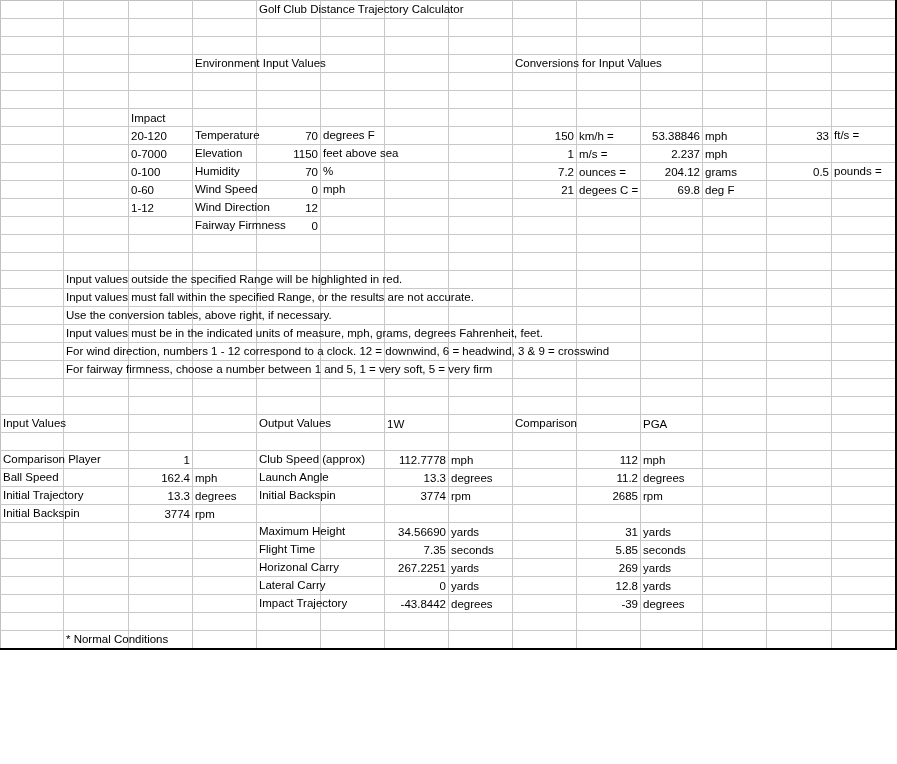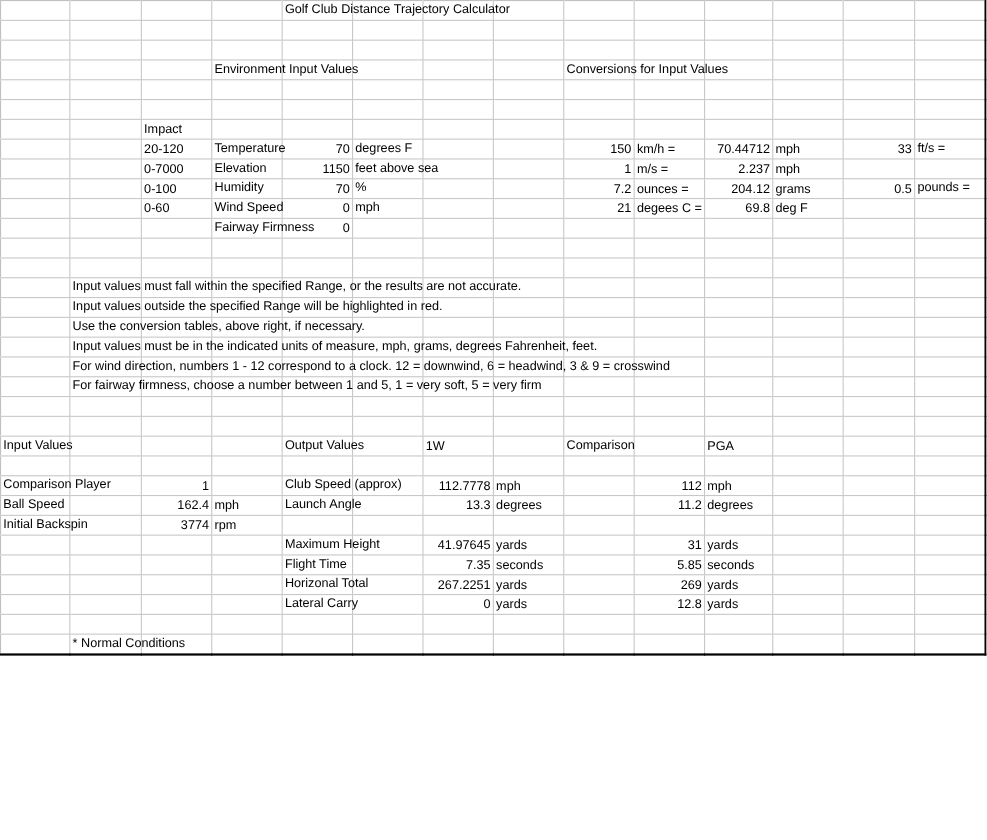--- a/index.html
+++ b/index.html
@@ -216,21 +216,21 @@
             <span class="ov">Temperature</span>
           </td>
           <td class="num">70</td>
           <td class="txt spanner">
             <span class="ov">degrees F</span>
           </td>
           <td class="txt"></td>
           <td class="txt"></td>
           <td class="num">150</td>
           <td class="txt">km/h =</td>
-          <td class="num">70.44712</td>
+          <td class="num">53.38846</td>
           <td class="txt">mph</td>
           <td class="num">33</td>
           <td class="txt spanner">
             <span class="ov">ft/s =</span>
           </td>
         </tr>
         <tr>
           <td class="txt"></td>
           <td class="txt"></td>
           <td class="txt">0-7000</td>
@@ -288,20 +288,38 @@
           <td class="num">21</td>
           <td class="txt">degees C =</td>
           <td class="num">69.8</td>
           <td class="txt">deg F</td>
           <td class="txt"></td>
           <td class="txt"></td>
         </tr>
         <tr>
           <td class="txt"></td>
           <td class="txt"></td>
+          <td class="txt">1-12</td>
+          <td class="txt spanner">
+            <span class="ov">Wind Direction</span>
+          </td>
+          <td class="num">12</td>
+          <td class="txt"></td>
+          <td class="txt"></td>
+          <td class="txt"></td>
+          <td class="txt"></td>
+          <td class="txt"></td>
+          <td class="txt"></td>
+          <td class="txt"></td>
+          <td class="txt"></td>
+          <td class="txt"></td>
+        </tr>
+        <tr>
+          <td class="txt"></td>
+          <td class="txt"></td>
           <td class="txt"></td>
           <td class="txt spanner">
             <span class="ov">Fairway Firmness</span>
           </td>
           <td class="num">0</td>
           <td class="txt"></td>
           <td class="txt"></td>
           <td class="txt"></td>
           <td class="txt"></td>
           <td class="txt"></td>
@@ -338,39 +356,39 @@
           <td class="txt"></td>
           <td class="txt"></td>
           <td class="txt"></td>
           <td class="txt"></td>
           <td class="txt"></td>
           <td class="txt"></td>
         </tr>
         <tr>
           <td class="txt"></td>
           <td class="txt spanner">
+            <span class="ov">Input values outside the specified Range will be highlighted in red.</span>
+          </td>
+          <td class="txt"></td>
+          <td class="txt"></td>
+          <td class="txt"></td>
+          <td class="txt"></td>
+          <td class="txt"></td>
+          <td class="txt"></td>
+          <td class="txt"></td>
+          <td class="txt"></td>
+          <td class="txt"></td>
+          <td class="txt"></td>
+          <td class="txt"></td>
+          <td class="txt"></td>
+        </tr>
+        <tr>
+          <td class="txt"></td>
+          <td class="txt spanner">
             <span class="ov">Input values must fall within the specified Range, or the results are not accurate.</span>
-          </td>
-          <td class="txt"></td>
-          <td class="txt"></td>
-          <td class="txt"></td>
-          <td class="txt"></td>
-          <td class="txt"></td>
-          <td class="txt"></td>
-          <td class="txt"></td>
-          <td class="txt"></td>
-          <td class="txt"></td>
-          <td class="txt"></td>
-          <td class="txt"></td>
-          <td class="txt"></td>
-        </tr>
-        <tr>
-          <td class="txt"></td>
-          <td class="txt spanner">
-            <span class="ov">Input values outside the specified Range will be highlighted in red.</span>
           </td>
           <td class="txt"></td>
           <td class="txt"></td>
           <td class="txt"></td>
           <td class="txt"></td>
           <td class="txt"></td>
           <td class="txt"></td>
           <td class="txt"></td>
           <td class="txt"></td>
           <td class="txt"></td>
@@ -555,46 +573,66 @@
           <td class="txt">degrees</td>
           <td class="txt"></td>
           <td class="num">11.2</td>
           <td class="txt">degrees</td>
           <td class="txt"></td>
           <td class="txt"></td>
           <td class="txt"></td>
         </tr>
         <tr>
           <td class="txt spanner">
+            <span class="ov">Initial Trajectory</span>
+          </td>
+          <td class="txt"></td>
+          <td class="num">13.3</td>
+          <td class="txt">degrees</td>
+          <td class="txt spanner">
             <span class="ov">Initial Backspin</span>
           </td>
           <td class="txt"></td>
           <td class="num">3774</td>
           <td class="txt">rpm</td>
           <td class="txt"></td>
+          <td class="num">2685</td>
+          <td class="txt">rpm</td>
+          <td class="txt"></td>
+          <td class="txt"></td>
+          <td class="txt"></td>
+        </tr>
+        <tr>
+          <td class="txt spanner">
+            <span class="ov">Initial Backspin</span>
+          </td>
+          <td class="txt"></td>
+          <td class="num">3774</td>
+          <td class="txt">rpm</td>
+          <td class="txt"></td>
           <td class="txt"></td>
           <td class="txt"></td>
           <td class="txt"></td>
           <td class="txt"></td>
           <td class="txt"></td>
           <td class="txt"></td>
           <td class="txt"></td>
           <td class="txt"></td>
           <td class="txt"></td>
         </tr>
         <tr>
           <td class="txt"></td>
           <td class="txt"></td>
           <td class="txt"></td>
           <td class="txt"></td>
           <td class="txt spanner">
             <span class="ov">Maximum Height</span>
           </td>
           <td class="txt"></td>
-          <td class="num">41.97645</td>
+          <td class="num">34.56690</td>
           <td class="txt">yards</td>
           <td class="txt"></td>
           <td class="num">31</td>
           <td class="txt">yards</td>
           <td class="txt"></td>
           <td class="txt"></td>
           <td class="txt"></td>
         </tr>
         <tr>
           <td class="txt"></td>
@@ -613,21 +651,21 @@
           <td class="txt"></td>
           <td class="txt"></td>
           <td class="txt"></td>
         </tr>
         <tr>
           <td class="txt"></td>
           <td class="txt"></td>
           <td class="txt"></td>
           <td class="txt"></td>
           <td class="txt spanner">
-            <span class="ov">Horizonal Total</span>
+            <span class="ov">Horizonal Carry</span>
           </td>
           <td class="txt"></td>
           <td class="num">267.2251</td>
           <td class="txt">yards</td>
           <td class="txt"></td>
           <td class="num">269</td>
           <td class="txt">yards</td>
           <td class="txt"></td>
           <td class="txt"></td>
           <td class="txt"></td>
@@ -639,20 +677,38 @@
           <td class="txt"></td>
           <td class="txt spanner">
             <span class="ov">Lateral Carry</span>
           </td>
           <td class="txt"></td>
           <td class="num">0</td>
           <td class="txt">yards</td>
           <td class="txt"></td>
           <td class="num">12.8</td>
           <td class="txt">yards</td>
+          <td class="txt"></td>
+          <td class="txt"></td>
+          <td class="txt"></td>
+        </tr>
+        <tr>
+          <td class="txt"></td>
+          <td class="txt"></td>
+          <td class="txt"></td>
+          <td class="txt"></td>
+          <td class="txt spanner">
+            <span class="ov">Impact Trajectory</span>
+          </td>
+          <td class="txt"></td>
+          <td class="num">-43.8442</td>
+          <td class="txt">degrees</td>
+          <td class="txt"></td>
+          <td class="num">-39</td>
+          <td class="txt">degrees</td>
           <td class="txt"></td>
           <td class="txt"></td>
           <td class="txt"></td>
         </tr>
         <tr>
           <td class="txt"></td>
           <td class="txt"></td>
           <td class="txt"></td>
           <td class="txt"></td>
           <td class="txt"></td>

